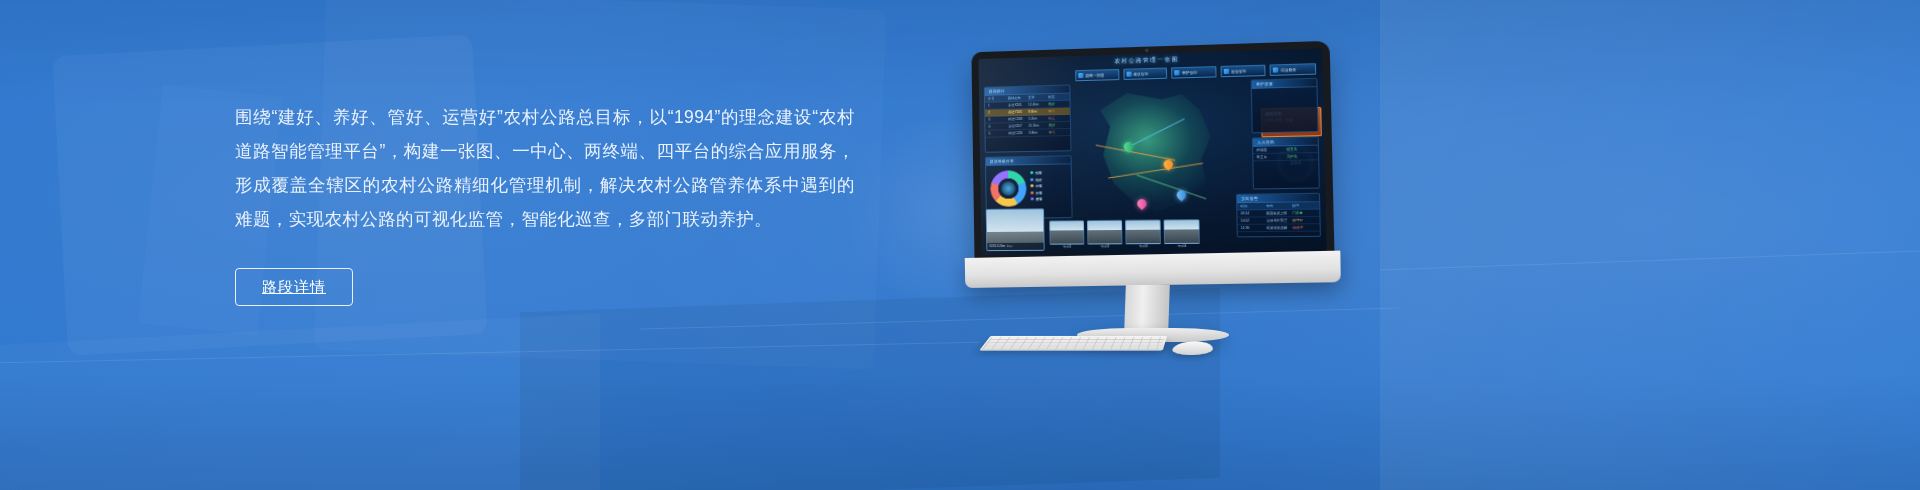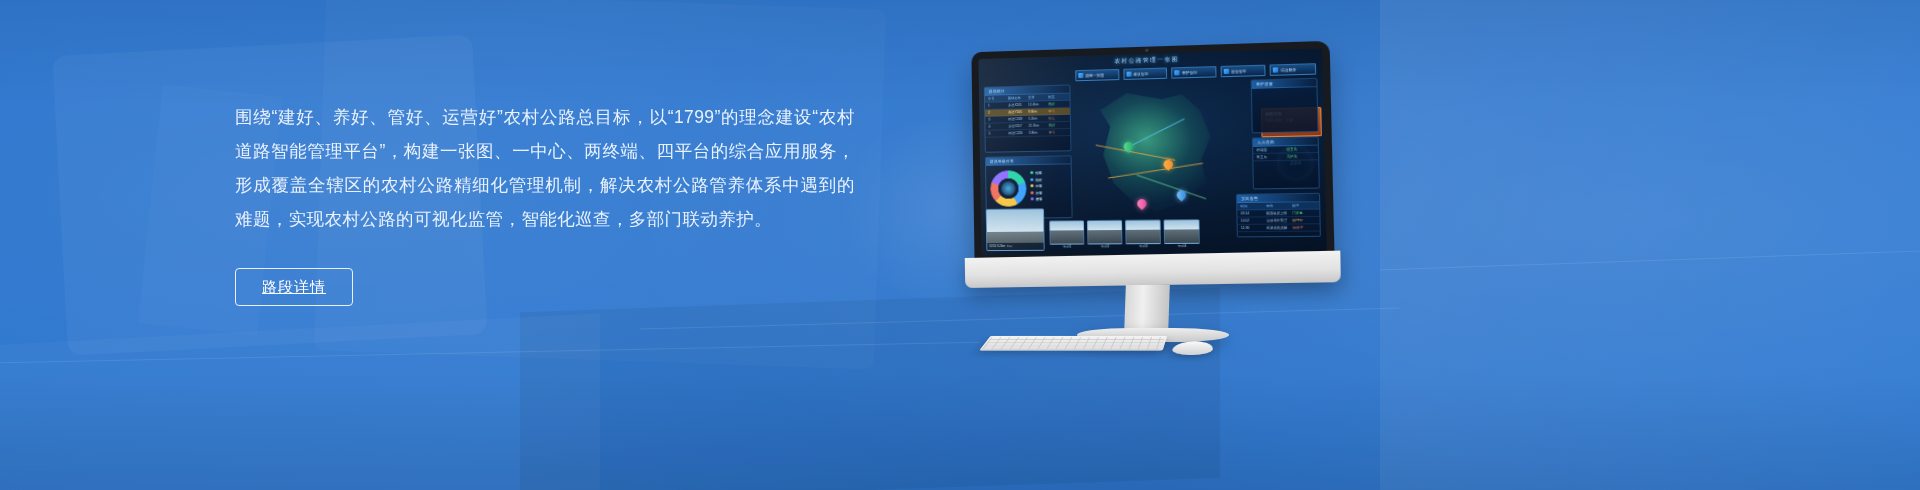--- a/index.html
+++ b/index.html
@@ -334,21 +334,21 @@
   <div class="bg-shape shape-c"></div>
   <div class="bg-shape shape-d"></div>
   <div class="bg-shape shape-e"></div>
   <div class="bg-shape shape-f"></div>
   <div class="bg-shape shape-g"></div>
   <div class="shape-line line-1"></div>
   <div class="shape-line line-2"></div>
   <div class="shape-line line-3"></div>
 
   <div class="content">
-    <p class="paragraph">围绕“建好、养好、管好、运营好”农村公路总目标，以“1799”的理念建设“农村道路智能管理平台”，构建一张图、一中心、两终端、四平台的综合应用服务，形成覆盖全辖区的农村公路精细化管理机制，解决农村公路管养体系中遇到的难题，实现农村公路的可视化监管，智能化巡查，多部门联动养护。</p>
+    <p class="paragraph">围绕“建好、养好、管好、运营好”农村公路总目标，以“1994”的理念建设“农村道路智能管理平台”，构建一张图、一中心、两终端、四平台的综合应用服务，形成覆盖全辖区的农村公路精细化管理机制，解决农村公路管养体系中遇到的难题，实现农村公路的可视化监管，智能化巡查，多部门联动养护。</p>
     <a class="cta" href="#">路段详情</a>
   </div>
 
   <div class="monitor-wrap">
 
     <div class="bezel">
       <div class="camera-dot"></div>
 
       <div class="screen">
 

